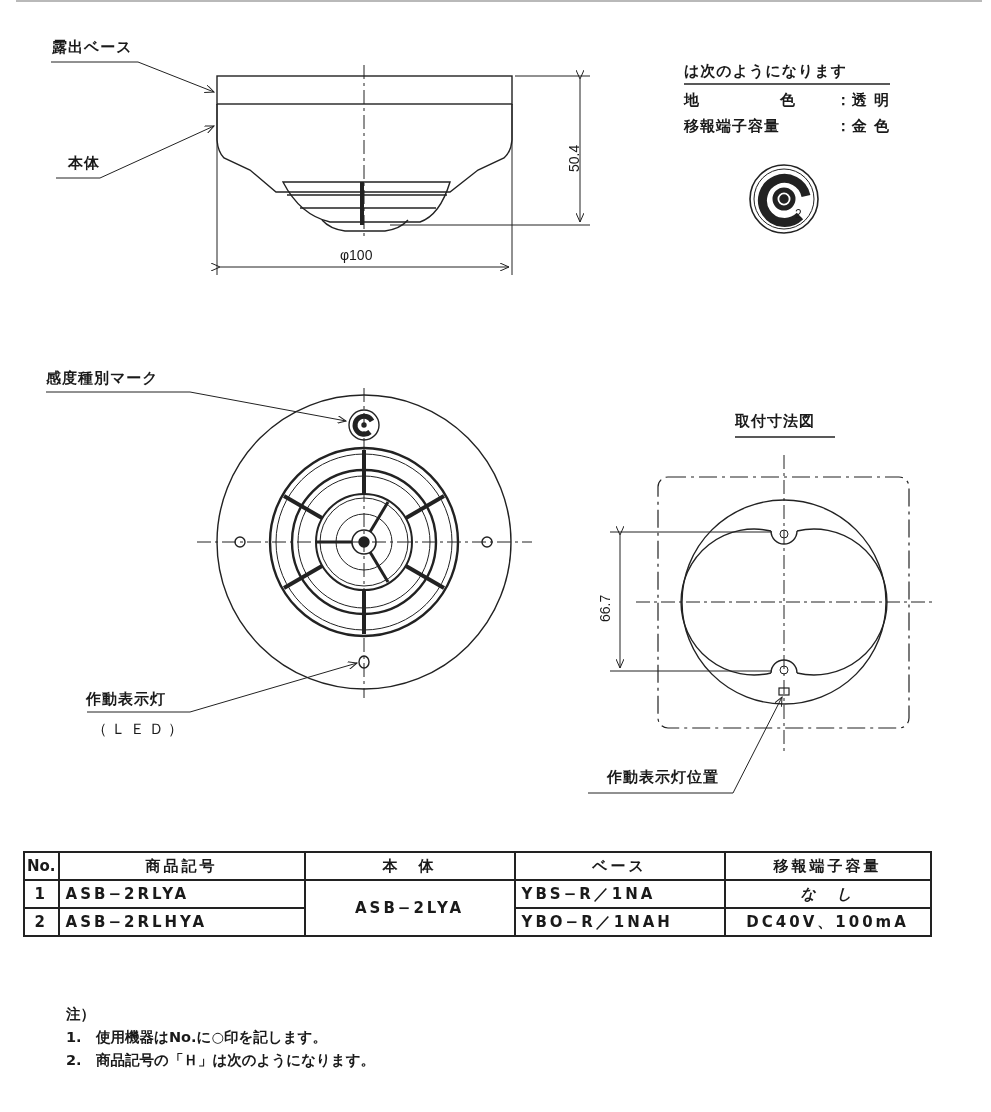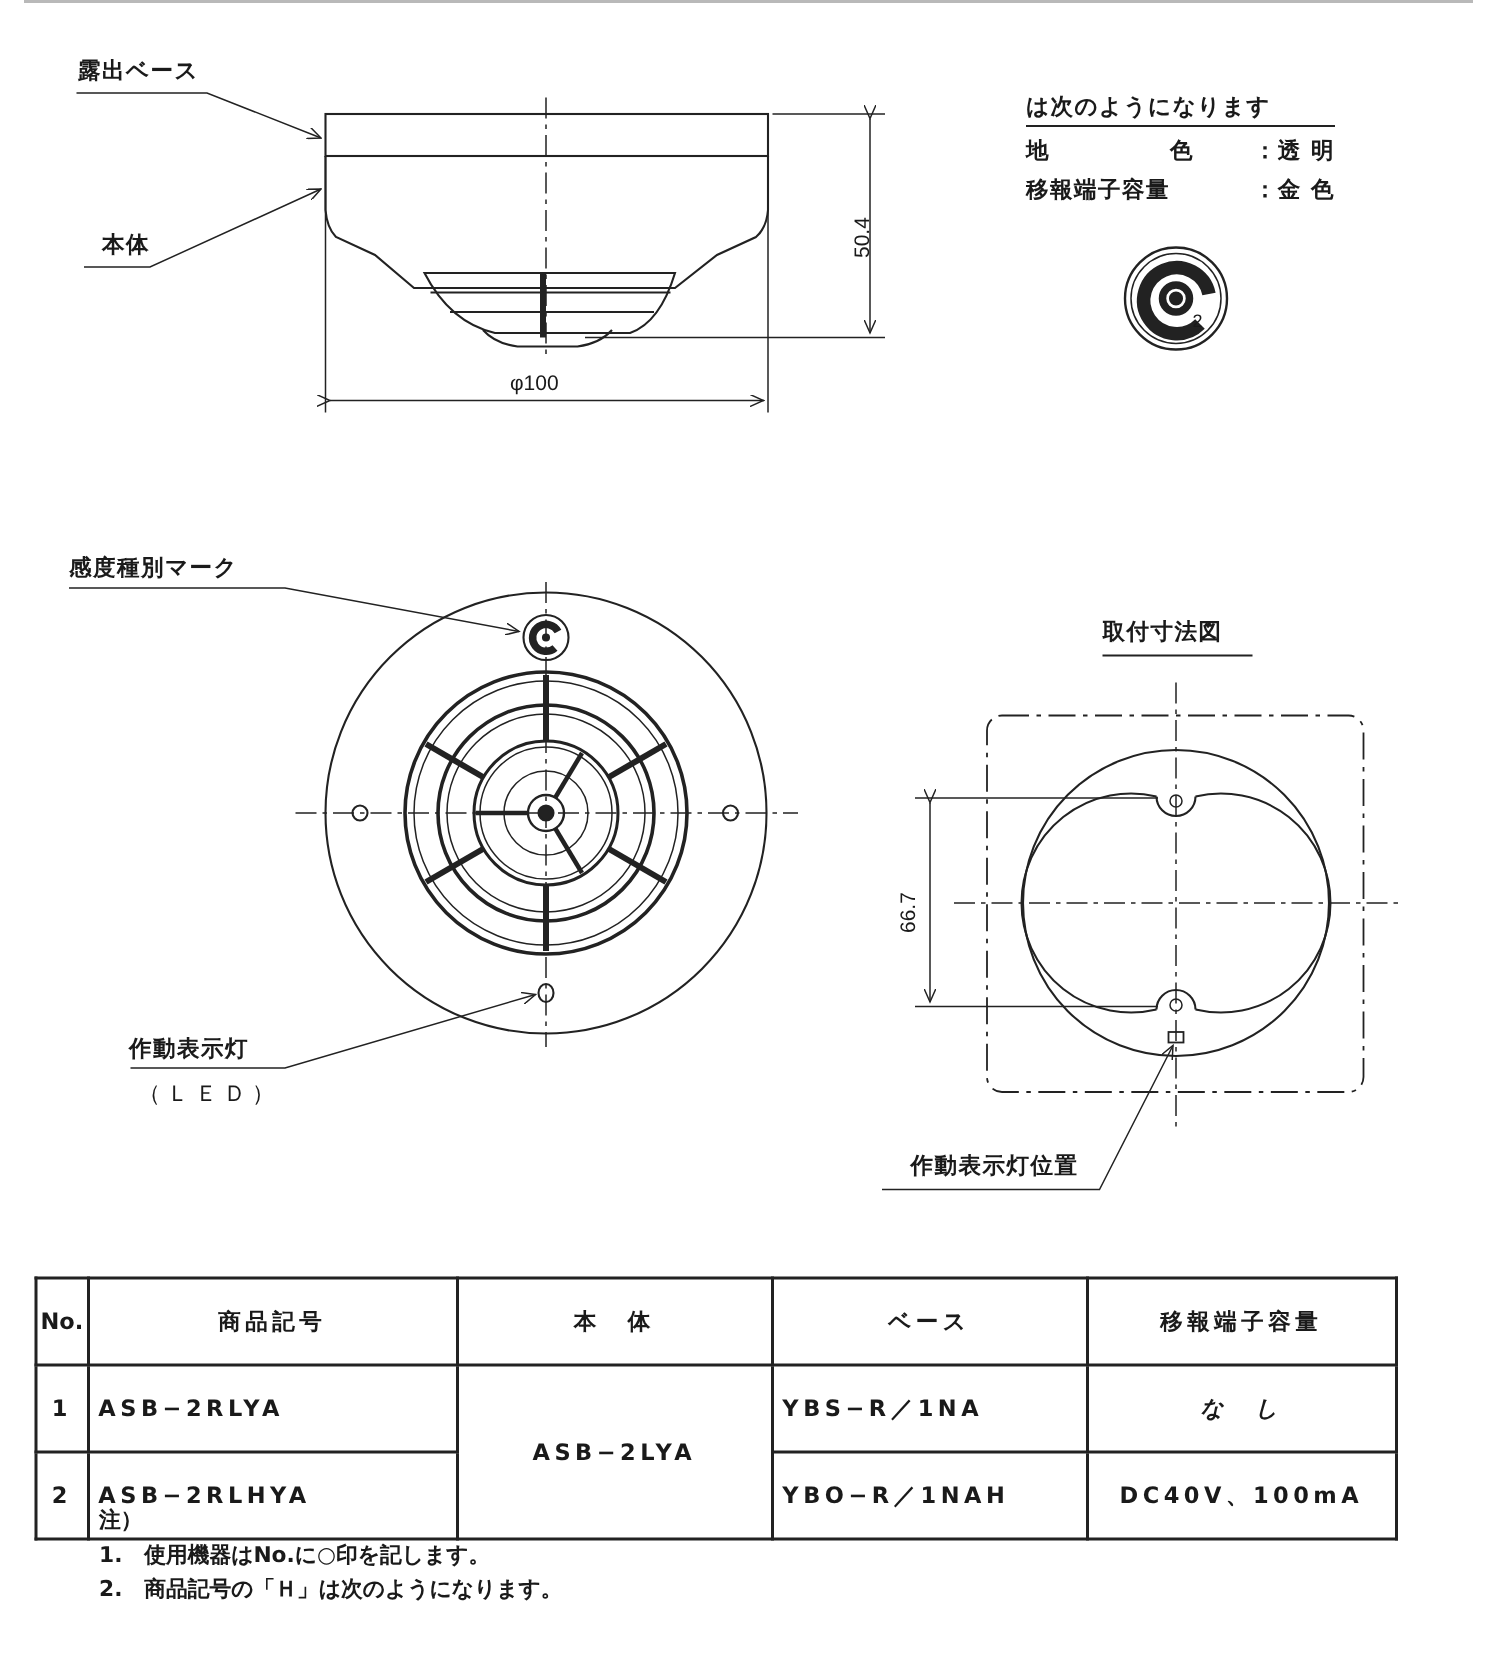--- a/index.html
+++ b/index.html
@@ -8,21 +8,21 @@
   .topline { position:absolute; left:16px; top:0; width:966px; height:2px; background:#b9b9b9; }
   svg.drawing { position:absolute; left:0; top:0; }
   .lbl { position:absolute; font-size:15px; font-weight:bold; white-space:nowrap; letter-spacing:1px; }
   .dim { position:absolute; font-size:14px; white-space:nowrap; font-family:"Liberation Sans", sans-serif; }
   .vert { transform:rotate(-90deg); transform-origin:left top; }
   .detail-title { position:absolute; left:684px; top:62px; font-size:15px; font-weight:bold; letter-spacing:1px; }
   .detail-row { position:absolute; left:684px; font-size:15px; font-weight:bold; width:206px; letter-spacing:1px; }
   .detail-row .k { position:absolute; left:0; }
   .detail-row .v { position:absolute; right:0; }
   table.spec { position:absolute; left:23px; top:851px; border-collapse:collapse; font-size:15px; font-weight:bold; }
-  table.spec td, table.spec th { border:2px solid #222; height:26px; padding:15px 6px; white-space:nowrap; letter-spacing:3px; }
+  table.spec td, table.spec th { border:2px solid #222; height:26px; padding:0 6px; white-space:nowrap; letter-spacing:3px; }
   table.spec th { text-align:center; font-weight:bold; }
   .notes { position:absolute; left:66px; top:1003px; font-size:14.5px; line-height:23px; font-weight:bold; }
   .notes div { white-space:nowrap; }
 </style>
 </head>
 <body>
 
 <div class="topline"></div>
 
 <svg class="drawing" width="991" height="1112" viewBox="0 0 991 1112">

